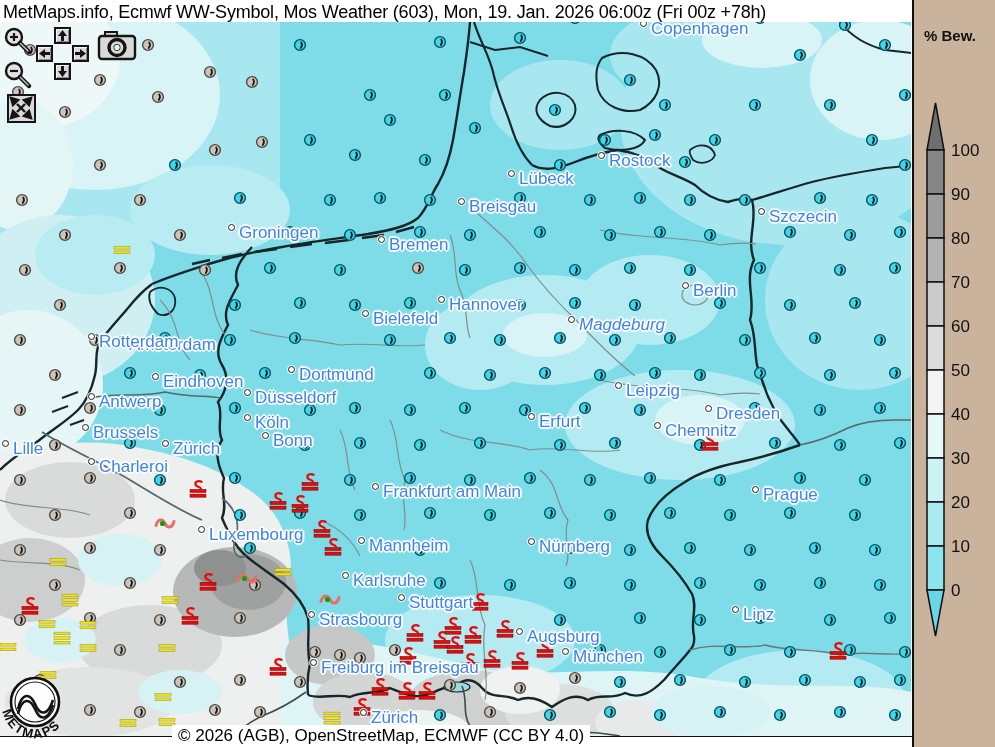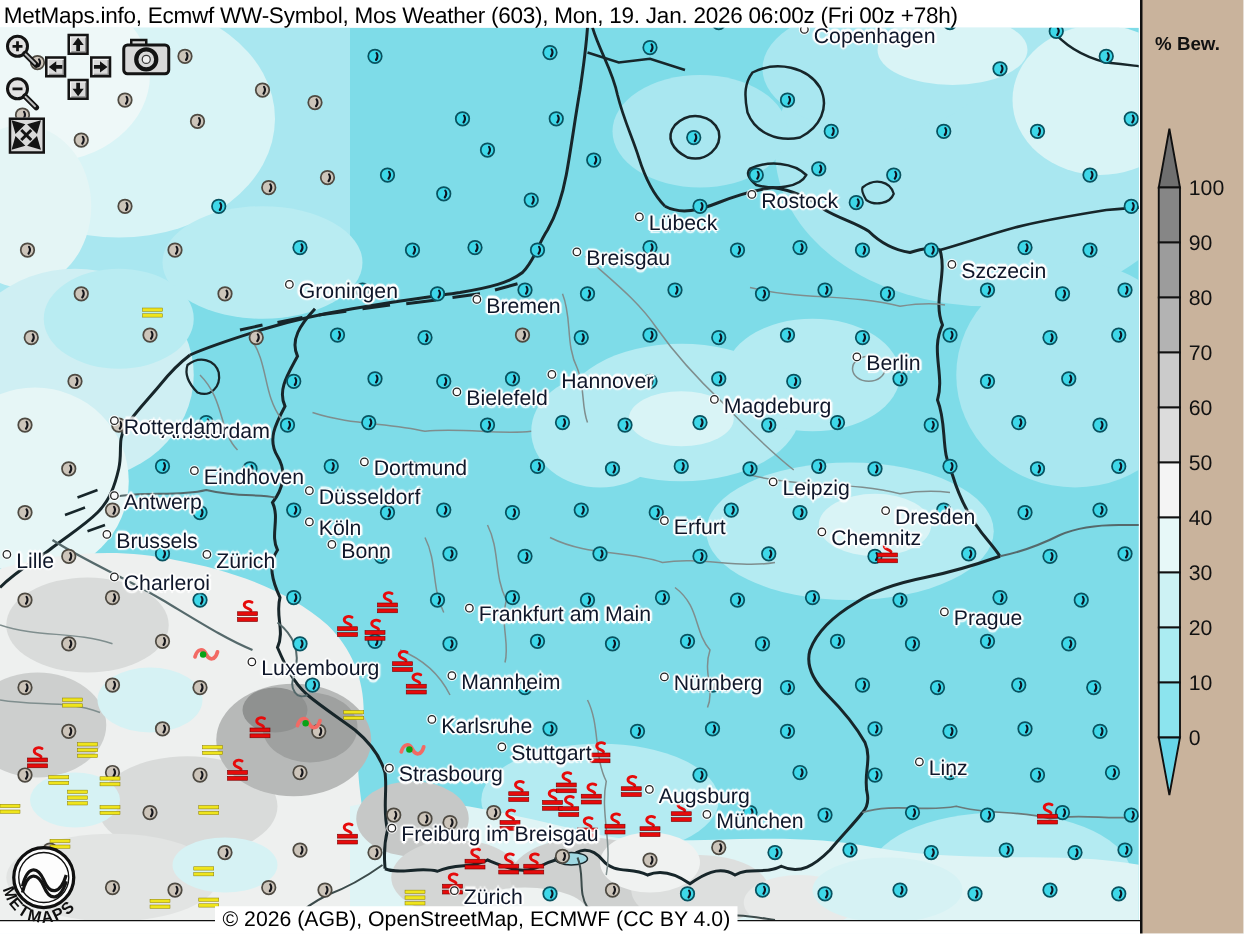--- a/index.html
+++ b/index.html
@@ -4,21 +4,21 @@
 <style>
   html,body{margin:0;padding:0;background:#fff;}
   #app{position:relative;width:995px;height:747px;overflow:hidden;font-family:"Liberation Sans",sans-serif;background:#fff;}
   
   #titlebar{position:absolute;left:0;top:0;width:912px;height:22px;background:#ffffff;z-index:40;}
   #titlebar .t{position:absolute;left:3px;top:2px;font-size:18px;color:#000;white-space:nowrap;letter-spacing:-0.2px;}
   
   #map{position:absolute;left:0;top:0;width:912px;height:747px;z-index:1;}
   #mapsvg{position:absolute;left:0;top:0;}
   
-  .city{position:absolute;z-index:20;white-space:nowrap;font-size:17px;line-height:1;color:#0f172a;
+  .city{position:absolute;z-index:20;white-space:nowrap;font-size:17px;line-height:1;color:#3b82f6;
         text-shadow:-1px -1px 0 #fff,1px -1px 0 #fff,-1px 1px 0 #fff,1px 1px 0 #fff,0 -2px 1px #fff,0 2px 1px #fff,-2px 0 1px #fff,2px 0 1px #fff;}
   .city .ring{display:inline-block;width:5px;height:5px;border:1.5px solid #222;border-radius:50%;
         background:#fbfbfb;margin-right:4px;vertical-align:7px;box-shadow:0 0 0 1px rgba(255,255,255,.8);}
   
   .ctrl{position:absolute;z-index:30;}
   .padbtn{position:absolute;width:17px;height:17px;background:#d9d9d9;border:2px solid #141414;box-sizing:border-box;
         box-shadow:inset 1px 1px 0 #f4f4f4, inset -1px -1px 0 #8f8f8f;display:flex;align-items:center;justify-content:center;z-index:30;}
   .padbtn svg{display:block;}
   
   #panel{position:absolute;left:912px;top:0;width:83px;height:747px;background:#c9b39c;border-left:2px solid #101010;box-sizing:border-box;z-index:35;}
@@ -532,21 +532,21 @@
         <div class="city" style="left: 640px; top: 20px;"><span class="ring"></span><span>Copenhagen</span></div>
         <div class="city" style="left: 598px; top: 152px;"><span class="ring"></span><span>Rostock</span></div>
         <div class="city" style="left: 508px; top: 170px;"><span class="ring"></span><span>Lübeck</span></div>
         <div class="city" style="left: 458px; top: 198px;"><span class="ring"></span><span>Breisgau</span></div>
         <div class="city" style="left: 758px; top: 208px;"><span class="ring"></span><span>Szczecin</span></div>
         <div class="city" style="left: 228px; top: 224px;"><span class="ring"></span><span>Groningen</span></div>
         <div class="city" style="left: 378px; top: 236px;"><span class="ring"></span><span>Bremen</span></div>
         <div class="city" style="left: 118px; top: 296px; margin-top: 40px;"><span class="ring"></span><span>Amsterdam</span></div>
         <div class="city" style="left: 438px; top: 296px;"><span class="ring"></span><span>Hannover</span></div>
         <div class="city" style="left: 682px; top: 282px;"><span class="ring"></span><span>Berlin</span></div>
-        <div class="city" style="left: 568px; top: 316px;"><span class="ring"></span><span>Magdeburg</span></div>
+        <div class="city" style="left: 568px; top: 316px; font-style: italic;"><span class="ring"></span><span>Magdeburg</span></div>
         <div class="city" style="left: 88px; top: 333px;"><span class="ring"></span><span>Rotterdam</span></div>
         <div class="city" style="left: 362px; top: 310px;"><span class="ring"></span><span>Bielefeld</span></div>
         <div class="city" style="left: 152px; top: 373px;"><span class="ring"></span><span>Eindhoven</span></div>
         <div class="city" style="left: 288px; top: 366px;"><span class="ring"></span><span>Dortmund</span></div>
         <div class="city" style="left: 244px; top: 389px;"><span class="ring"></span><span>Düsseldorf</span></div>
         <div class="city" style="left: 88px; top: 393px;"><span class="ring"></span><span>Antwerp</span></div>
         <div class="city" style="left: 615px; top: 382px;"><span class="ring"></span><span>Leipzig</span></div>
         <div class="city" style="left: 705px; top: 405px;"><span class="ring"></span><span>Dresden</span></div>
         <div class="city" style="left: 82px; top: 424px;"><span class="ring"></span><span>Brussels</span></div>
         <div class="city" style="left: 244px; top: 414px;"><span class="ring"></span><span>Köln</span></div>

